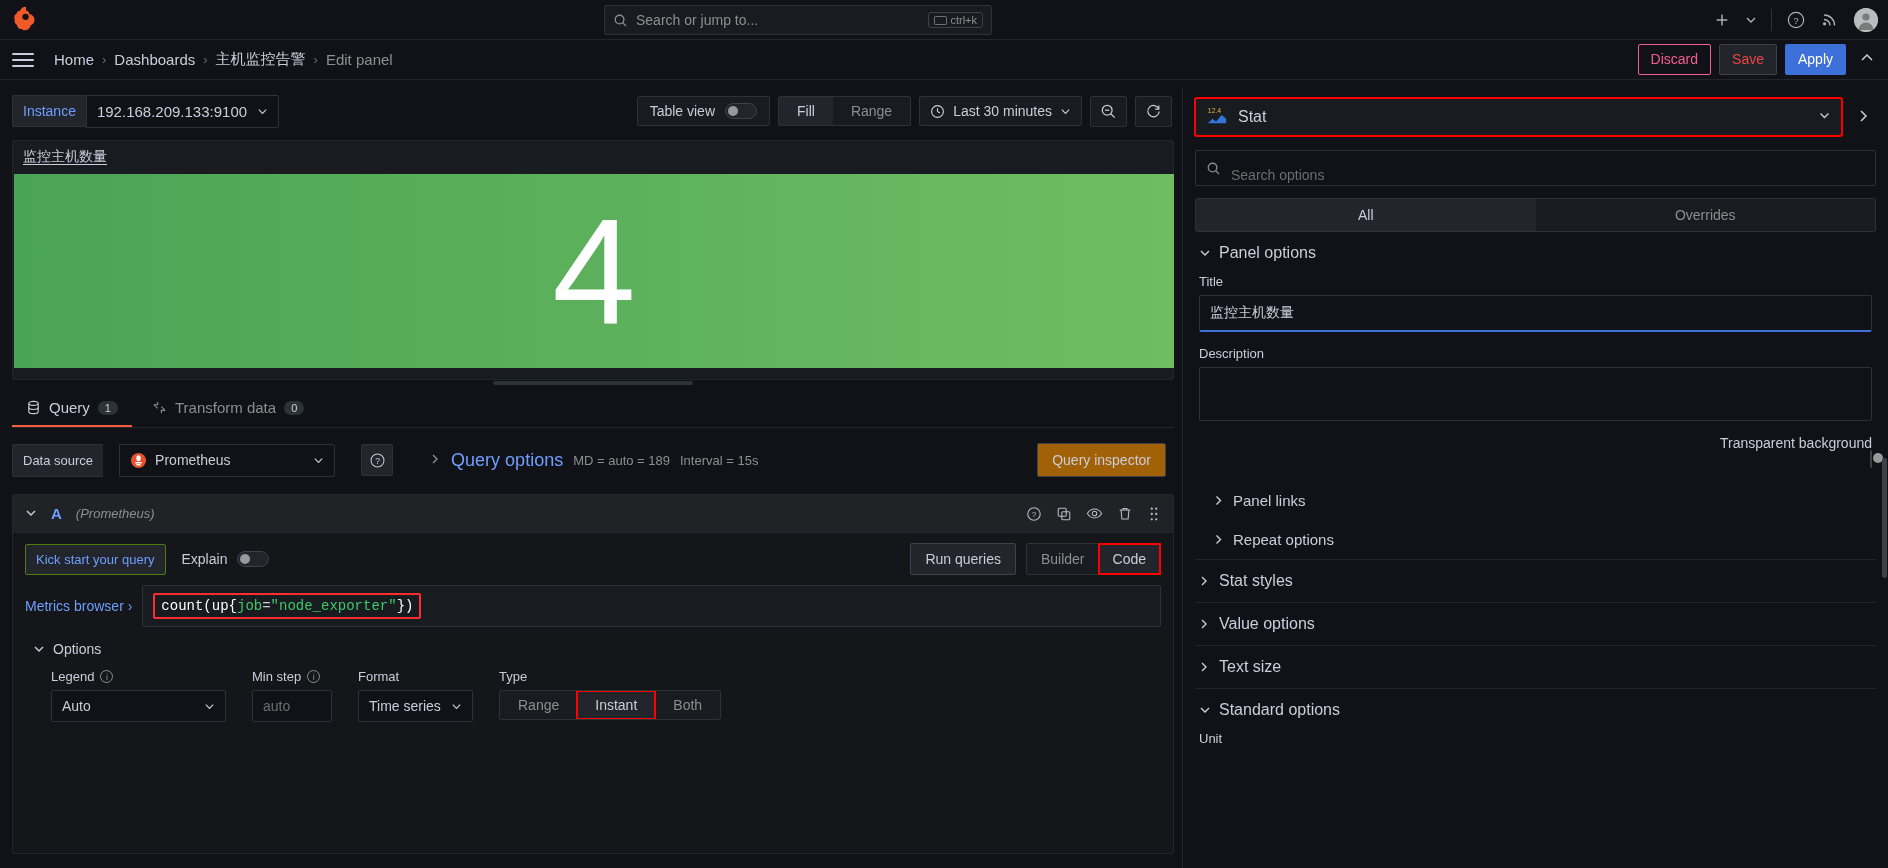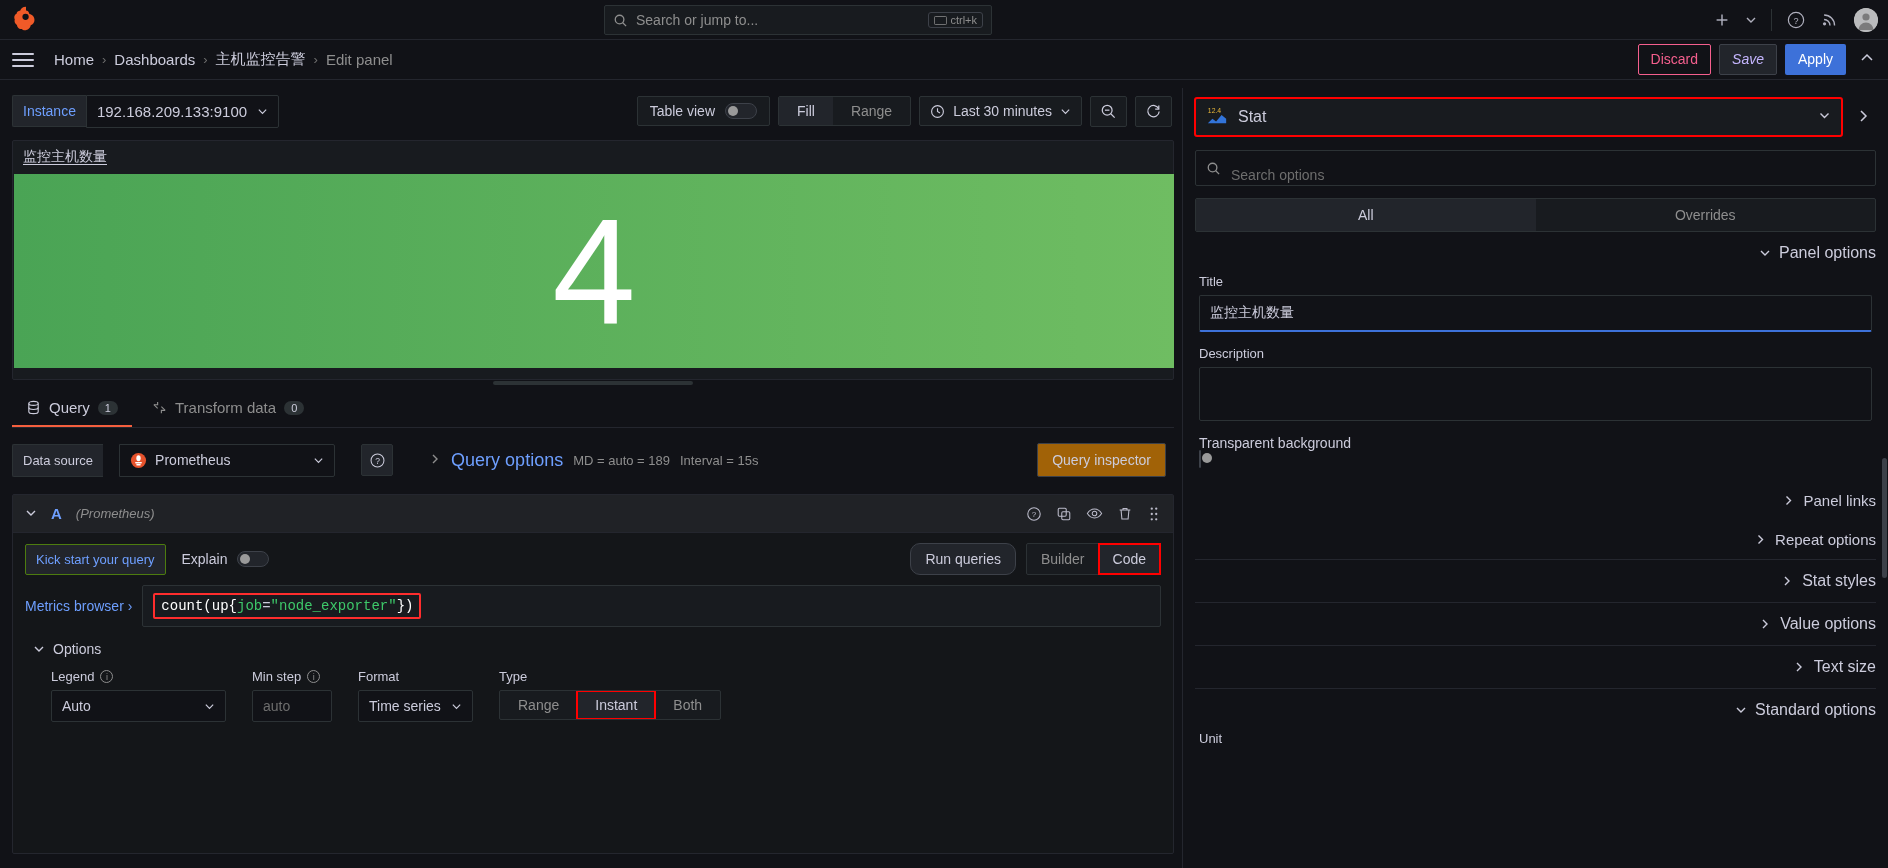--- a/index.html
+++ b/index.html
@@ -45,21 +45,21 @@
   }
   .burger { margin-left: 12px; width: 22px; display:flex; flex-direction:column; gap:4px; cursor:pointer; }
   .burger i { display:block; height:2px; background:#ccccdc; border-radius:1px; }
   .crumbs { display: flex; align-items: center; margin-left: 20px; gap: 8px; font-size: 15px; }
   .crumb { color: #ccccdc; text-decoration: none; cursor: pointer; }
   .crumb.last { color: #8e8e8e; }
   .crumb-sep { color: #6e6e6e; font-size: 13px; }
   .nav-actions { position: absolute; right: 8px; display: flex; align-items: center; gap: 8px; }
   .btn { border-radius: 2px; font-size: 14px; padding: 6px 12px; cursor: pointer; border: 1px solid transparent; line-height: 1.2; }
   .btn-discard { color: #f55f8e; background: transparent; border: 1px solid #f55f8e; }
-  .btn-save { color: #c4b5fd; background: #22252b; border: 1px solid #3d4149; font-style: italic; }
+  .btn-save { color: #ef4444; background: #22252b; border: 1px solid #3d4149; }
   .btn-apply { color: #fff; background: #3d71d9; }
   .collapse-chevron { color:#ccccdc; padding: 0 6px; cursor:pointer; }
 
   
   .paneltoolbar { position: absolute; top: 88px; left: 0; width: 1180px; height: 46px; display:flex; align-items:center; }
   .varbox { display:flex; align-items:center; margin-left: 12px; }
   .var-label {
     background:#22252b; border:1px solid #2c3235; border-right:none;
     color:#6e9fff; font-size:14px; padding: 7px 10px; border-radius: 2px 0 0 2px;
   }
@@ -123,21 +123,21 @@
   .qhead .chev { color:#ccccdc; cursor:pointer; }
   .qhead .refid { color:#6e9fff; font-weight:bold; font-size:15px; }
   .qhead .dsname { color:#8e8e8e; font-style: italic; font-size:13px; }
   .qhead-icons { margin-left:auto; display:flex; align-items:center; gap: 14px; color:#ccccdc; }
   .qhead-icons span { cursor:pointer; opacity:.9; display:flex; }
 
   .qtoolrow { display:flex; align-items:center; padding: 10px 12px; gap: 16px; }
   .kickstart { background:#22252b; border:1px solid #4d7c0f; border-radius:2px; color:#6e9fff; font-size:13px; padding: 7px 10px; cursor:pointer; }
   .explain { display:flex; align-items:center; gap:10px; font-size:14px; color:#ccccdc; }
   .qtoolrow-right { margin-left:auto; display:flex; align-items:center; gap: 10px; }
-  .runq { background:#22252b; border:1px solid #3d4149; border-radius:10px; color:#ccccdc; font-size:14px; padding: 7px 14px; cursor:pointer; }
+  .runq { background:#22252b; border:1px solid #3d4149; border-radius:2px; color:#ccccdc; font-size:14px; padding: 7px 14px; cursor:pointer; }
   .bc { display:flex; background:#181b1f; border:1px solid #2c3235; border-radius:2px; }
   .bc div { padding: 7px 14px; font-size:14px; color:#8e8e8e; cursor:pointer; }
   .bc div.active { background:#22252b; color:#ccccdc; }
   .hl-red { outline: 2px solid #ff0000; outline-offset: -1px; }
 
   .metricsrow { display:flex; align-items:center; padding: 0 12px 10px; gap: 10px; }
   .metrics-browser { color:#6e9fff; font-size:14px; cursor:pointer; white-space:nowrap; }
   .codefield {
     flex:1; background:#181b1f; border:1px solid #2c3235; border-radius:2px;
     padding: 7px 10px; font-family:"Liberation Mono", monospace; font-size:14px; min-height: 32px;
@@ -167,28 +167,28 @@
   .viztype .nm { font-size:16px; color:#ccccdc; flex:1; }
   .viztype .chev { color:#ccccdc; }
   .pane-collapse { color:#ccccdc; padding: 0 6px; cursor:pointer; }
   .searchopts { margin: 14px 12px 0; background:#111217; border:1px solid #2c3235; border-radius:2px;
                 height: 36px; display:flex; align-items:center; gap:10px; padding: 0 10px; }
   .searchopts .txt { color:#6e6e6e; font-size:14px;margin-top:13px; }
   .alltabs { margin: 12px 12px 0; display:flex; background:#181b1f; border-radius:2px; overflow:hidden; border:1px solid #2c3235; }
   .alltabs div { flex:1; text-align:center; padding: 8px 0; font-size:14px; color:#8e8e8e; cursor:pointer; }
   .alltabs div.active { background:#22252b; color:#ccccdc; }
   .optgroup { margin: 0 12px; border-bottom: 1px solid #24262e; }
-  .optgroup-head { display:flex; align-items:center; gap: 8px; padding: 12px 0 12px 4px; font-size:16px; color:#ccccdc; cursor:pointer;justify-content:flex-end; }
+  .optgroup-head { display:flex; align-items:center; gap: 8px; padding: 12px 0 12px 4px; font-size:16px; color:#ccccdc; cursor:pointer; }
   .optgroup-head.sub { font-size:15px; padding: 11px 0 11px 18px; }
   .field { padding: 0 4px 14px; }
   .field .flabel { font-size:13px; color:#ccccdc; margin-bottom: 6px; }
   .text-input { width: 100%; background:#111217; border:1px solid #2c3235; border-bottom:2px solid #3d71d9; border-radius:2px;
                 color:#ccccdc; font-size:14px; padding: 8px 10px; }
   .textarea { width: 100%; height: 54px; background:#111217; border:1px solid #2c3235; border-radius:2px; }
-  .toggle-row { padding: 0 4px 14px; }
+  .toggle-row { padding: 0 4px 14px; text-align: right; }
   .chev-r { display:inline-block; transform: rotate(-90deg); }
   .scrollbar { position:absolute; right:1px; top: 370px; width: 5px; height: 120px; background:#3d4149; border-radius:3px; }
 </style>
 </head>
 <body>
 
 <div class="app">
 
   <div class="topbar">
     <svg class="grafana-logo" viewBox="0 0 32 32">

